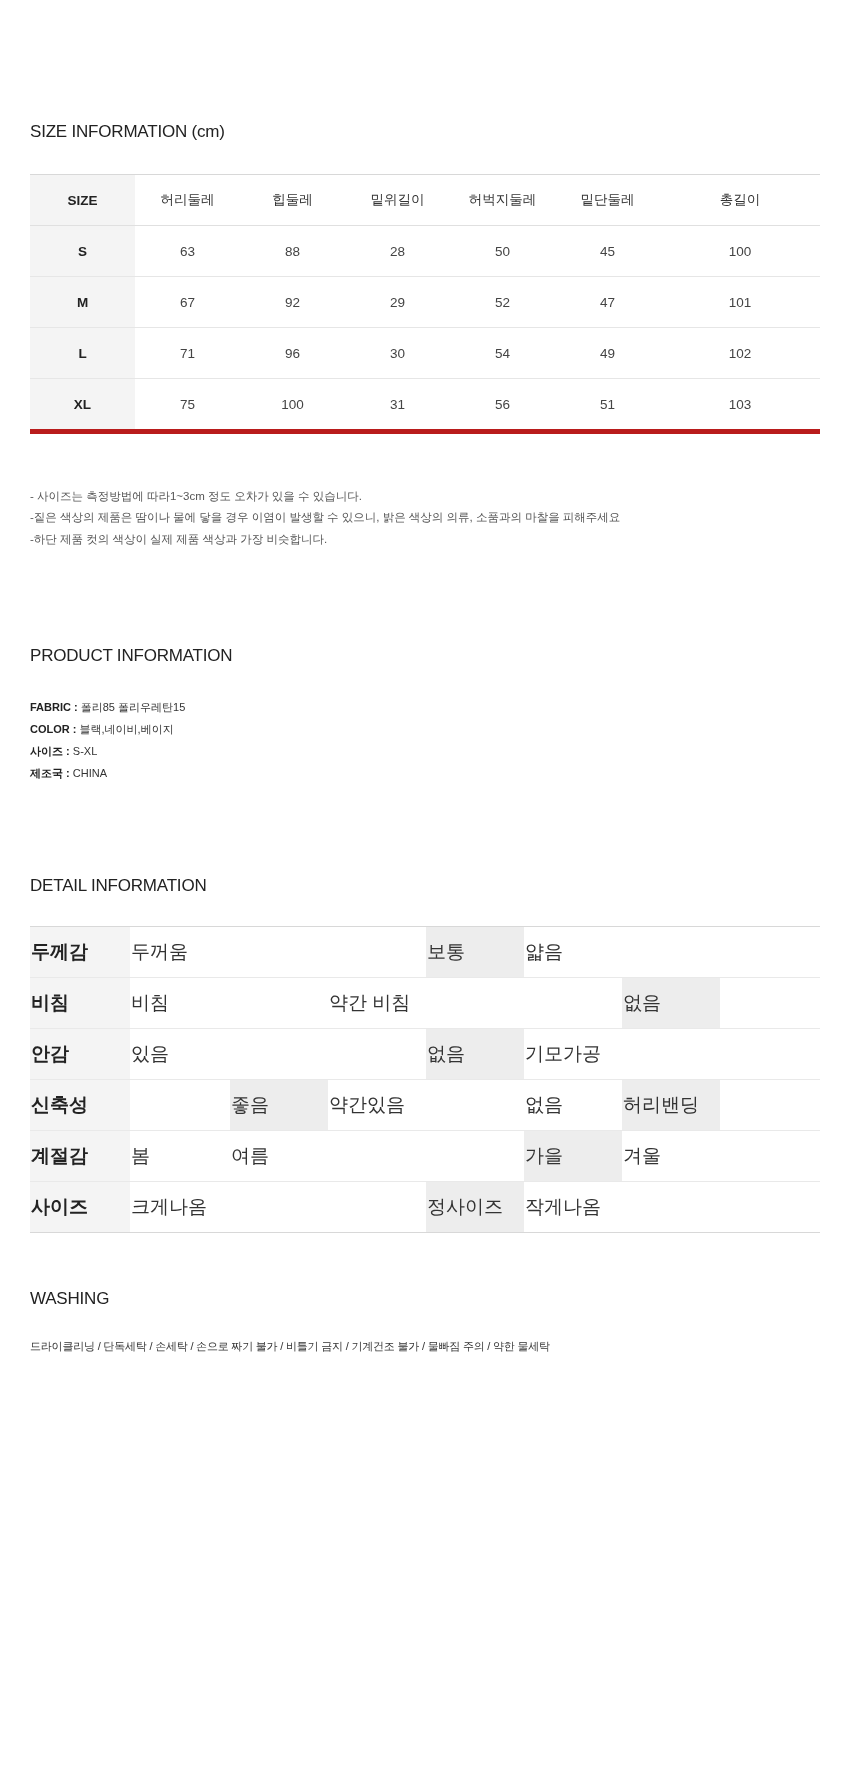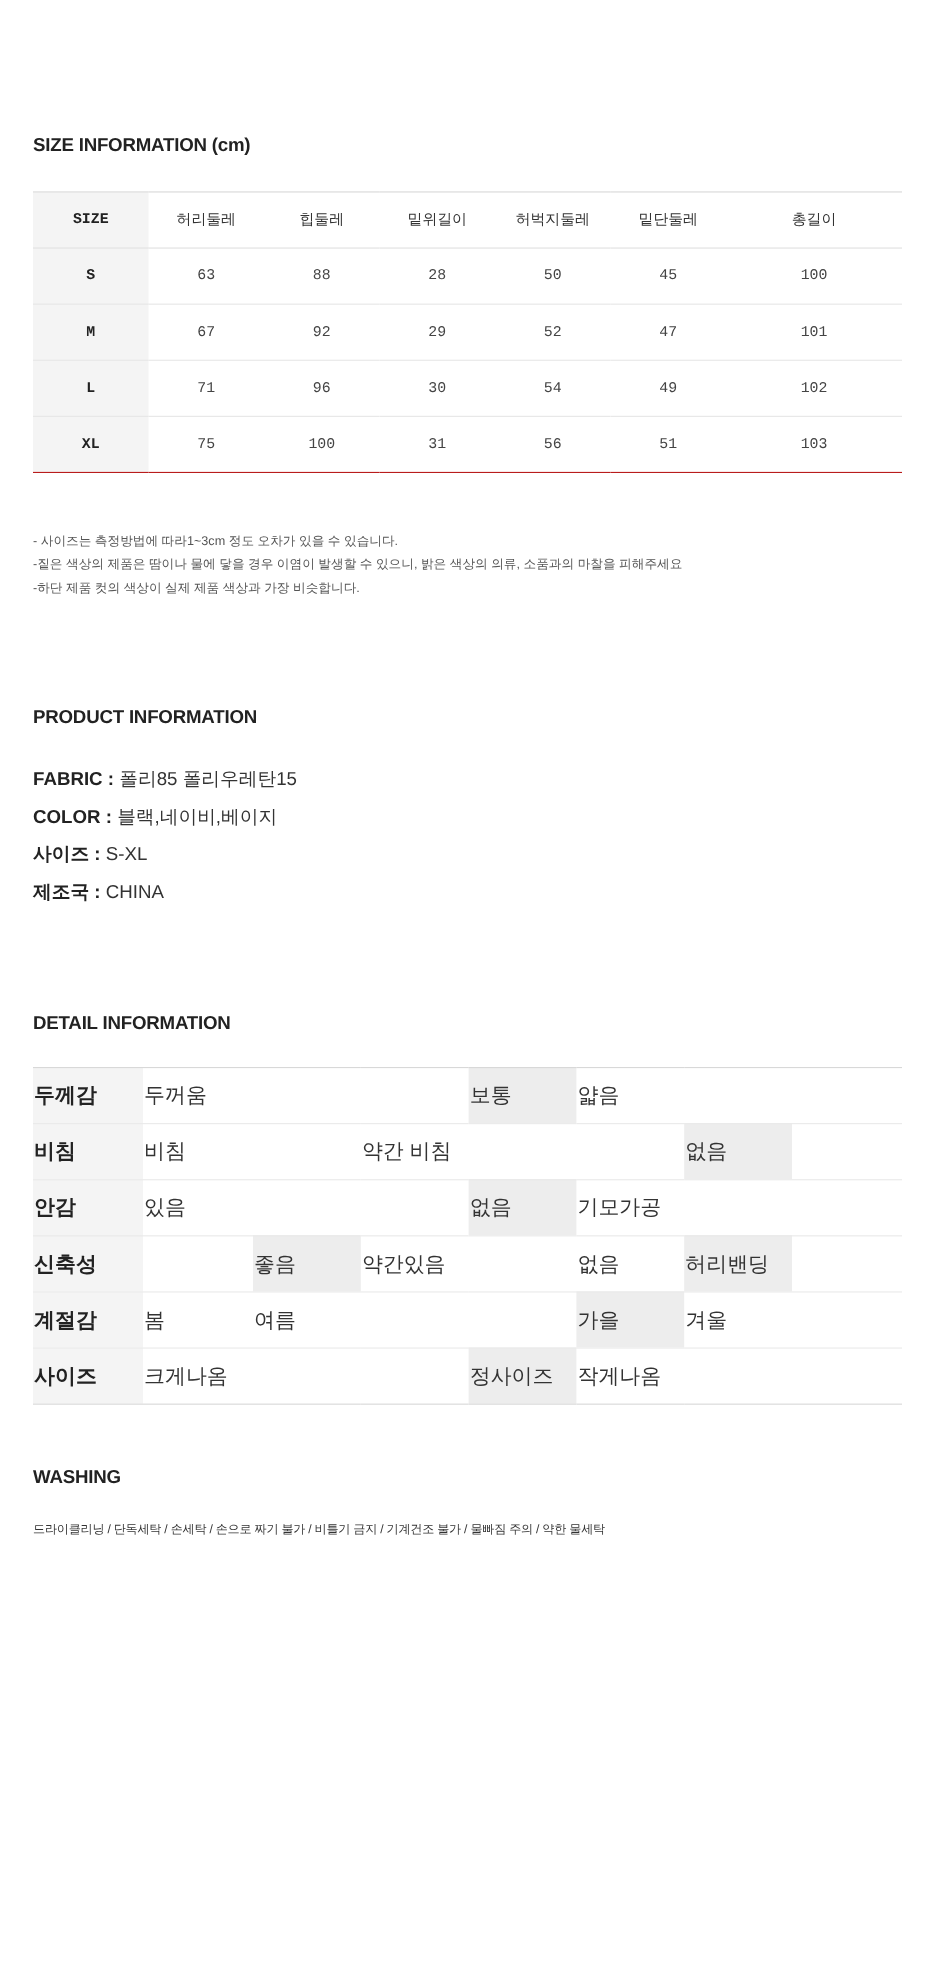--- a/index.html
+++ b/index.html
@@ -17,35 +17,34 @@
   .page {
     width: 850px;
     box-sizing: border-box;
     padding: 0 30px;
     position: relative;
   }
 
   
   .section-title {
     font-size: 17px;
-    font-weight: bold;
+    font-weight: normal;
     color: #222222;
     letter-spacing: -0.2px;
   }
 
   
   .size-section {
     padding-top: 108px;
   }
   .size-table {
     margin-top: 32px;
     width: 790px;
     border-collapse: collapse;
     table-layout: fixed;
-    font-family: Liberation Mono, monospace;
   }
   .size-table th, .size-table td {
     height: 48px;
     text-align: center;
     vertical-align: middle;
     font-size: 13.5px;
     color: #444444;
     border-bottom: 1px solid #e6e6e6;
     font-weight: normal;
   }
@@ -54,21 +53,21 @@
     border-bottom: 1px solid #e0e0e0;
     color: #333333;
   }
   .size-table thead th:first-child,
   .size-table tbody td.size-label {
     background: #f4f4f4;
     font-weight: bold;
     color: #222222;
   }
   .size-table tbody tr:last-child td {
-    border-bottom: 1px solid #b91c1c;
+    border-bottom: 5px solid #b91c1c;
   }
   .size-table col.c0 { width: 88px; }
   .size-table col.c1 { width: 88px; }
   .size-table col.c2 { width: 88px; }
   .size-table col.c3 { width: 88px; }
   .size-table col.c4 { width: 88px; }
   .size-table col.c5 { width: 88px; }
   .size-table col.c6 { width: 134px; }
 
   
@@ -79,21 +78,21 @@
     color: #555555;
   }
   .notes div { white-space: pre; }
 
   
   .product-section {
     margin-top: 96px;
   }
   .product-list {
     margin-top: 30px;
-    font-size: 17px;
+    font-size: 11px;
     line-height: 2.0;
     color: #333333;
   }
   .product-list .row { white-space: nowrap; }
   .product-list .key {
     font-weight: bold;
     color: #222222;
   }
   .product-list .val {
     color: #333333;

